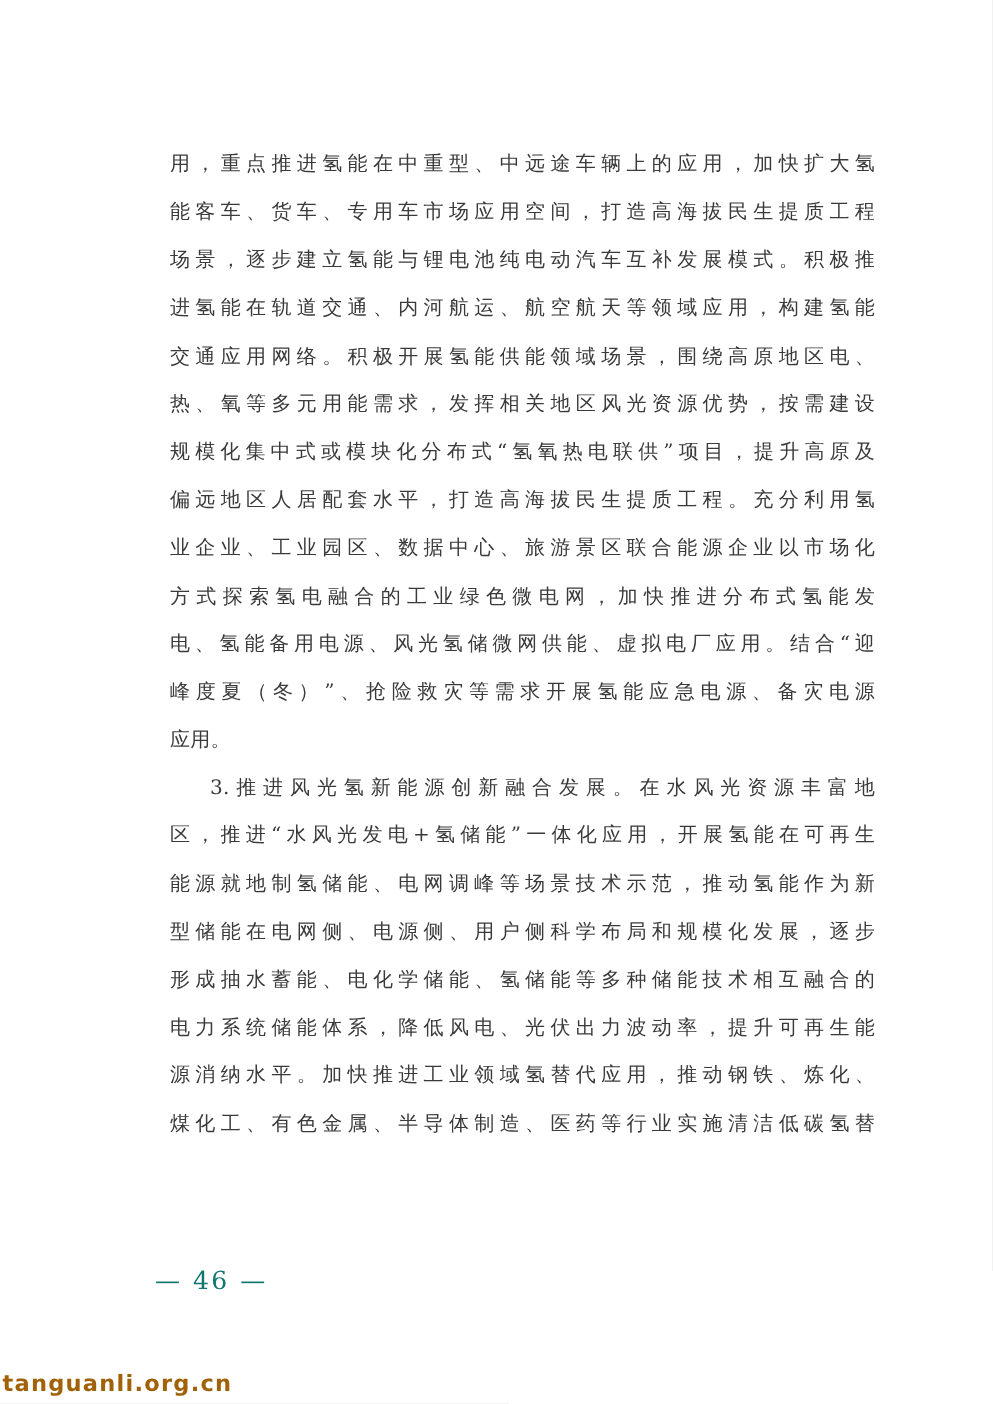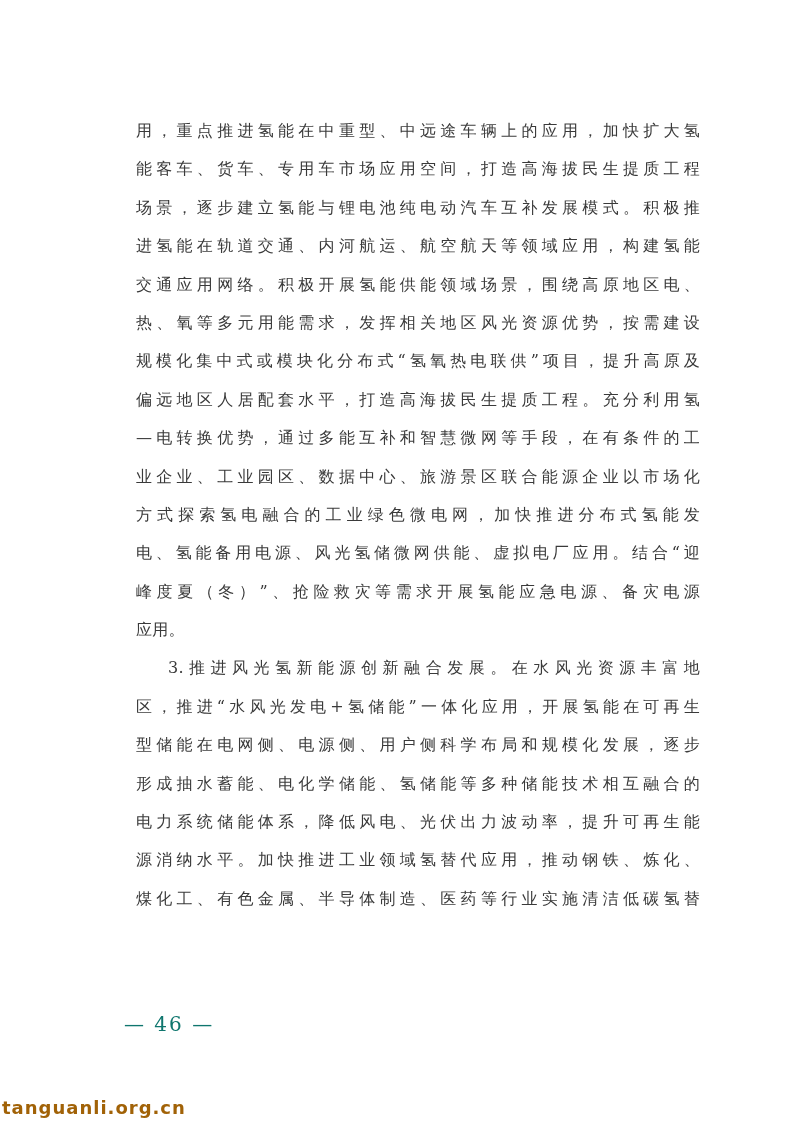--- a/index.html
+++ b/index.html
@@ -67,28 +67,28 @@
 <div class="page">
   <div class="text-block" style="color: rgb(58, 58, 58);">
       <div class="line">用，重点推进氢能在中重型、中远途车辆上的应用，加快扩大氢</div>
       <div class="line">能客车、货车、专用车市场应用空间，打造高海拔民生提质工程</div>
       <div class="line">场景，逐步建立氢能与锂电池纯电动汽车互补发展模式。积极推</div>
       <div class="line">进氢能在轨道交通、内河航运、航空航天等领域应用，构建氢能</div>
       <div class="line">交通应用网络。积极开展氢能供能领域场景，围绕高原地区电、</div>
       <div class="line">热、氧等多元用能需求，发挥相关地区风光资源优势，按需建设</div>
       <div class="line">规模化集中式或模块化分布式“氢氧热电联供”项目，提升高原及</div>
       <div class="line">偏远地区人居配套水平，打造高海拔民生提质工程。充分利用氢</div>
-      <div class="line">—电转换优势，通过多能互补和智慧微网等手段，在有条件的工</div>
       <div class="line">业企业、工业园区、数据中心、旅游景区联合能源企业以市场化</div>
       <div class="line">方式探索氢电融合的工业绿色微电网，加快推进分布式氢能发</div>
       <div class="line">电、氢能备用电源、风光氢储微网供能、虚拟电厂应用。结合“迎</div>
       <div class="line">峰度夏（冬）”、抢险救灾等需求开展氢能应急电源、备灾电源</div>
       <div class="line short">应用。</div>
       <div class="line indent">3.推进风光氢新能源创新融合发展。在水风光资源丰富地</div>
       <div class="line">区，推进“水风光发电+氢储能”一体化应用，开展氢能在可再生</div>
+      <div class="line">能源就地制氢储能、电网调峰等场景技术示范，推动氢能作为新</div>
       <div class="line">型储能在电网侧、电源侧、用户侧科学布局和规模化发展，逐步</div>
       <div class="line">形成抽水蓄能、电化学储能、氢储能等多种储能技术相互融合的</div>
       <div class="line">电力系统储能体系，降低风电、光伏出力波动率，提升可再生能</div>
       <div class="line">源消纳水平。加快推进工业领域氢替代应用，推动钢铁、炼化、</div>
       <div class="line">煤化工、有色金属、半导体制造、医药等行业实施清洁低碳氢替</div>
     </div>
   <div class="footer" style="color: #0f766e;">— 46 —</div>
   <div class="watermark" style="color: #a16207;">tanguanli.org.cn</div>
 </div>
 

